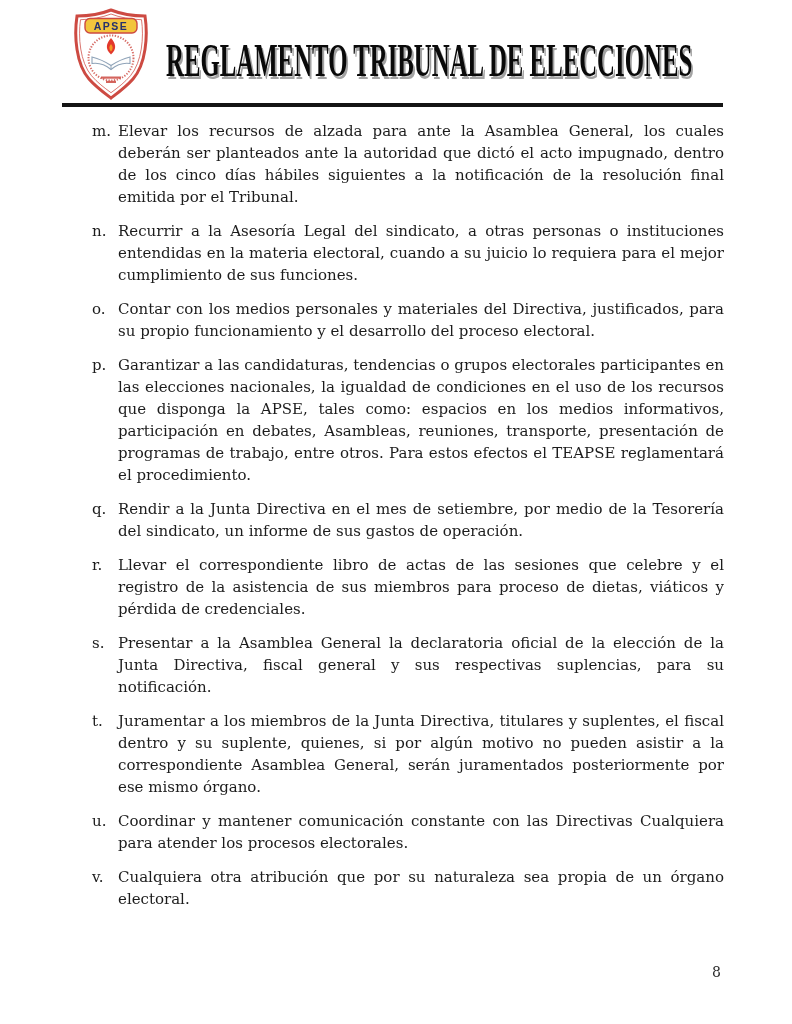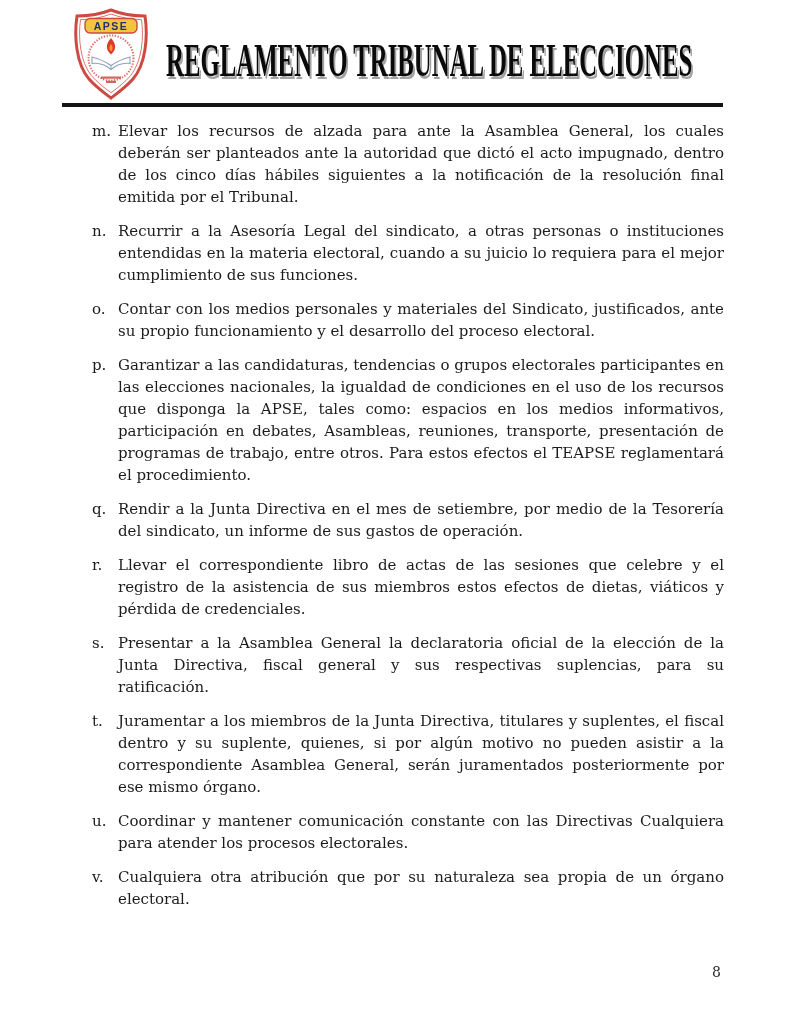--- a/index.html
+++ b/index.html
@@ -111,37 +111,37 @@
     <li>
       <span class="item-label">m.</span>
       <span class="item-text">Elevar los recursos de alzada para ante la Asamblea General, los cuales deberán ser planteados ante la autoridad que dictó el acto impugnado, dentro de los cinco días hábiles siguientes a la notificación de la resolución final emitida por el Tribunal.</span>
     </li>
     <li>
       <span class="item-label">n.</span>
       <span class="item-text">Recurrir a la Asesoría Legal del sindicato, a otras personas o instituciones entendidas en la materia electoral, cuando a su juicio lo requiera para el mejor cumplimiento de sus funciones.</span>
     </li>
     <li>
       <span class="item-label">o.</span>
-      <span class="item-text">Contar con los medios personales y materiales del Sindicato, justificados, ante su propio funcionamiento y el desarrollo del proceso electoral.</span>
+      <span class="item-text">Contar con los medios personales y materiales del Directiva, justificados, para su propio funcionamiento y el desarrollo del proceso electoral.</span>
     </li>
     <li>
       <span class="item-label">p.</span>
       <span class="item-text">Garantizar a las candidaturas, tendencias o grupos electorales participantes en las elecciones nacionales, la igualdad de condiciones en el uso de los recursos que disponga la APSE, tales como: espacios en los medios informativos, participación en debates, Asambleas, reuniones, transporte, presentación de programas de trabajo, entre otros. Para estos efectos el TEAPSE reglamentará el procedimiento.</span>
     </li>
     <li>
       <span class="item-label">q.</span>
       <span class="item-text">Rendir a la Junta Directiva en el mes de setiembre, por medio de la Tesorería del sindicato, un informe de sus gastos de operación.</span>
     </li>
     <li>
       <span class="item-label">r.</span>
-      <span class="item-text">Llevar el correspondiente libro de actas de las sesiones que celebre y el registro de la asistencia de sus miembros estos efectos de dietas, viáticos y pérdida de credenciales.</span>
+      <span class="item-text">Llevar el correspondiente libro de actas de las sesiones que celebre y el registro de la asistencia de sus miembros para proceso de dietas, viáticos y pérdida de credenciales.</span>
     </li>
     <li>
       <span class="item-label">s.</span>
-      <span class="item-text">Presentar a la Asamblea General la declaratoria oficial de la elección de la Junta Directiva, fiscal general y sus respectivas suplencias, para su ratificación.</span>
+      <span class="item-text">Presentar a la Asamblea General la declaratoria oficial de la elección de la Junta Directiva, fiscal general y sus respectivas suplencias, para su notificación.</span>
     </li>
     <li>
       <span class="item-label">t.</span>
       <span class="item-text">Juramentar a los miembros de la Junta Directiva, titulares y suplentes, el fiscal dentro y su suplente, quienes, si por algún motivo no pueden asistir a la correspondiente Asamblea General, serán juramentados posteriormente por ese mismo órgano.</span>
     </li>
     <li>
       <span class="item-label">u.</span>
       <span class="item-text">Coordinar y mantener comunicación constante con las Directivas Cualquiera para atender los procesos electorales.</span>
     </li>
     <li>

